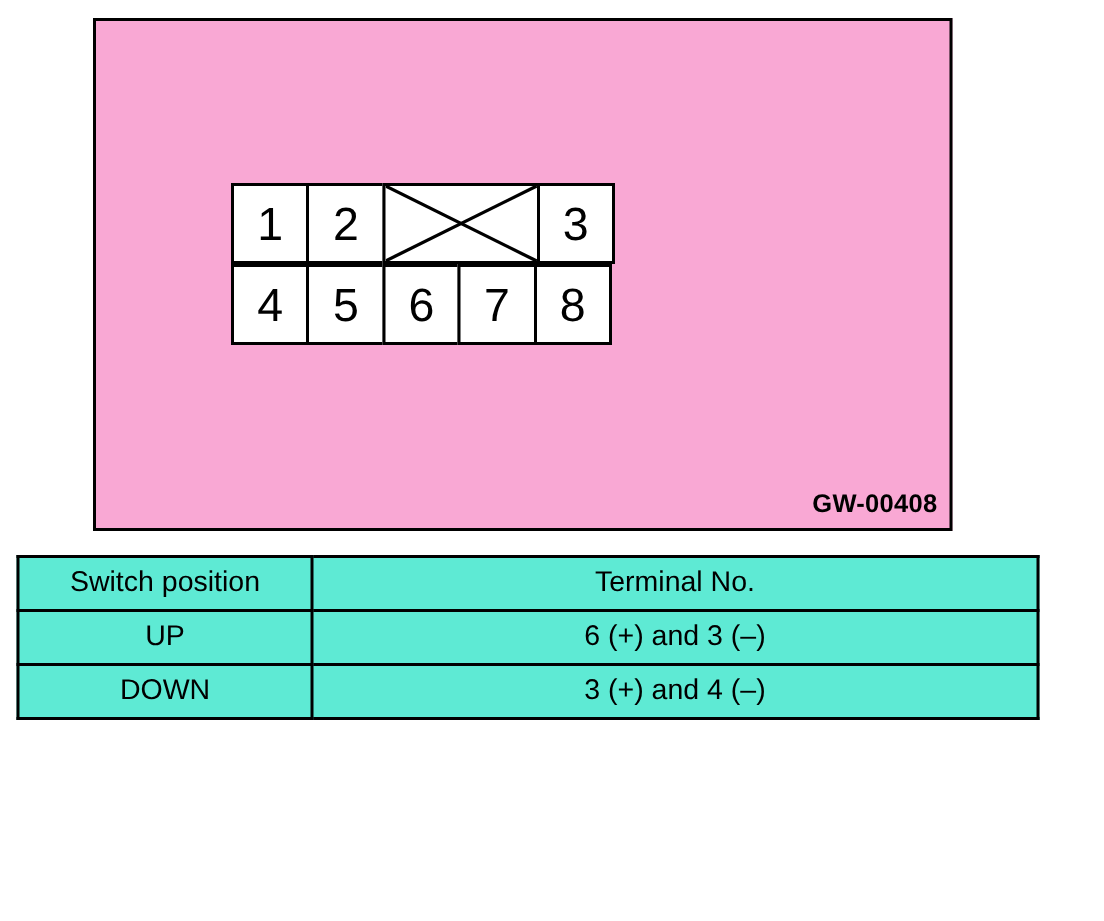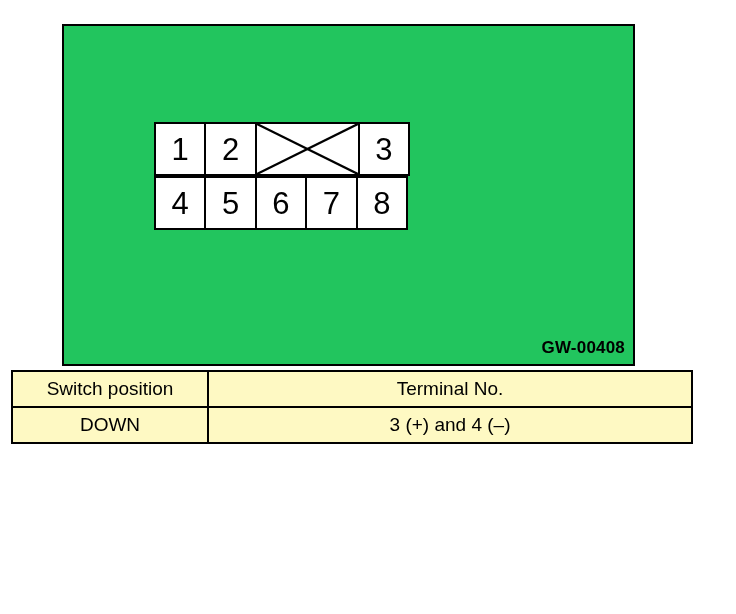--- a/index.html
+++ b/index.html
@@ -13,26 +13,26 @@
     position: relative;
     font-family: "Liberation Sans", sans-serif;
     color: #000000;
     overflow: hidden;
   }
 
   
   #figure-panel {
     position: absolute;
     left: 62px;
-    top: 24px;
+    top: 12px;
     width: 573px;
     height: 342px;
     border: 2px solid #000000;
     box-sizing: border-box;
-    background: #22c55e;
+    background: #f9a8d4;
   }
 
   
   #connector {
     position: absolute;
     left: 154px;
     top: 122px;
     width: 262px;
     height: 108px;
   }
@@ -82,21 +82,21 @@
   }
 
   
   #spec-table {
     position: absolute;
     left: 11px;
     top: 370px;
     width: 680px;
     border-collapse: collapse;
     table-layout: fixed;
-    background: #fef9c3;
+    background: #5eead4;
   }
   #spec-table col.c-pos { width: 196px; }
   #spec-table col.c-term { width: 484px; }
   #spec-table th,
   #spec-table td {
     border: 2px solid #000000;
     height: 34px;
     text-align: center;
     vertical-align: middle;
     font-size: 19px;
@@ -159,17 +159,21 @@
     <col class="c-term">
   </colgroup>
   <thead>
     <tr>
       <th>Switch position</th>
       <th>Terminal No.</th>
     </tr>
   </thead>
   <tbody>
     <tr>
+      <td>UP</td>
+      <td>6 (+) and 3 (–)</td>
+    </tr>
+    <tr>
       <td>DOWN</td>
       <td>3 (+) and 4 (–)</td>
     </tr>
   </tbody>
 </table>
 
 </body></html>

